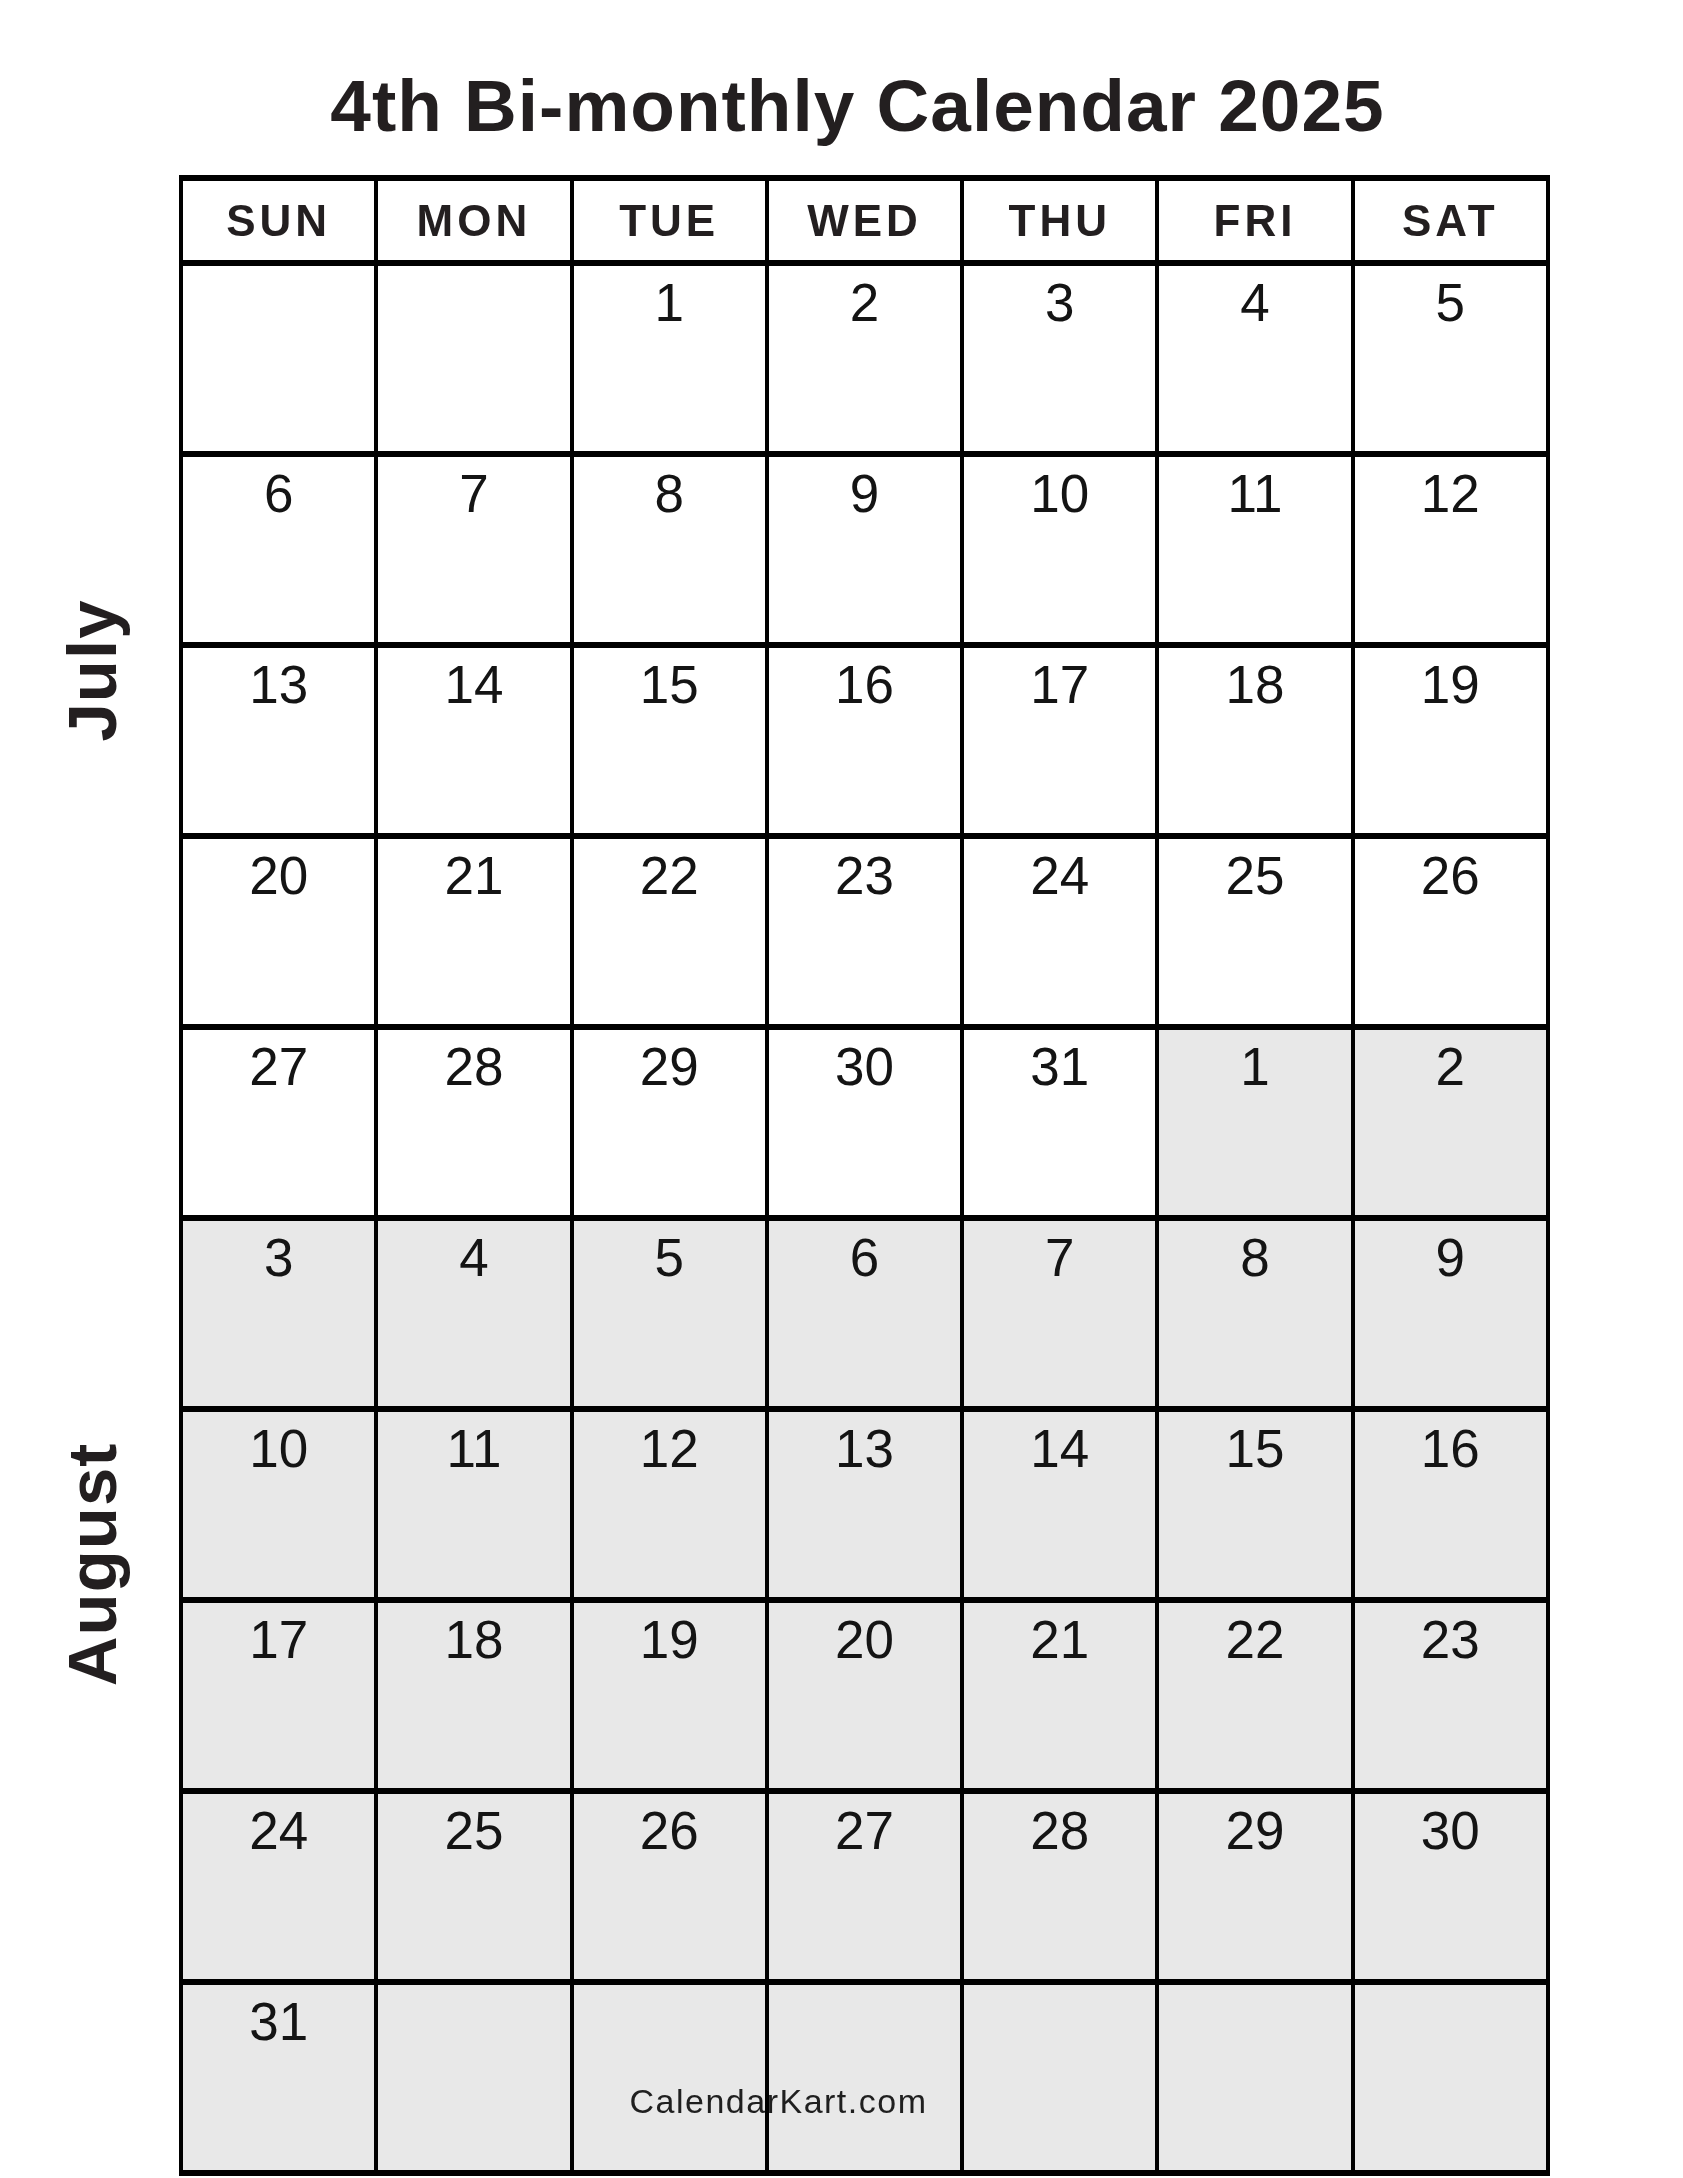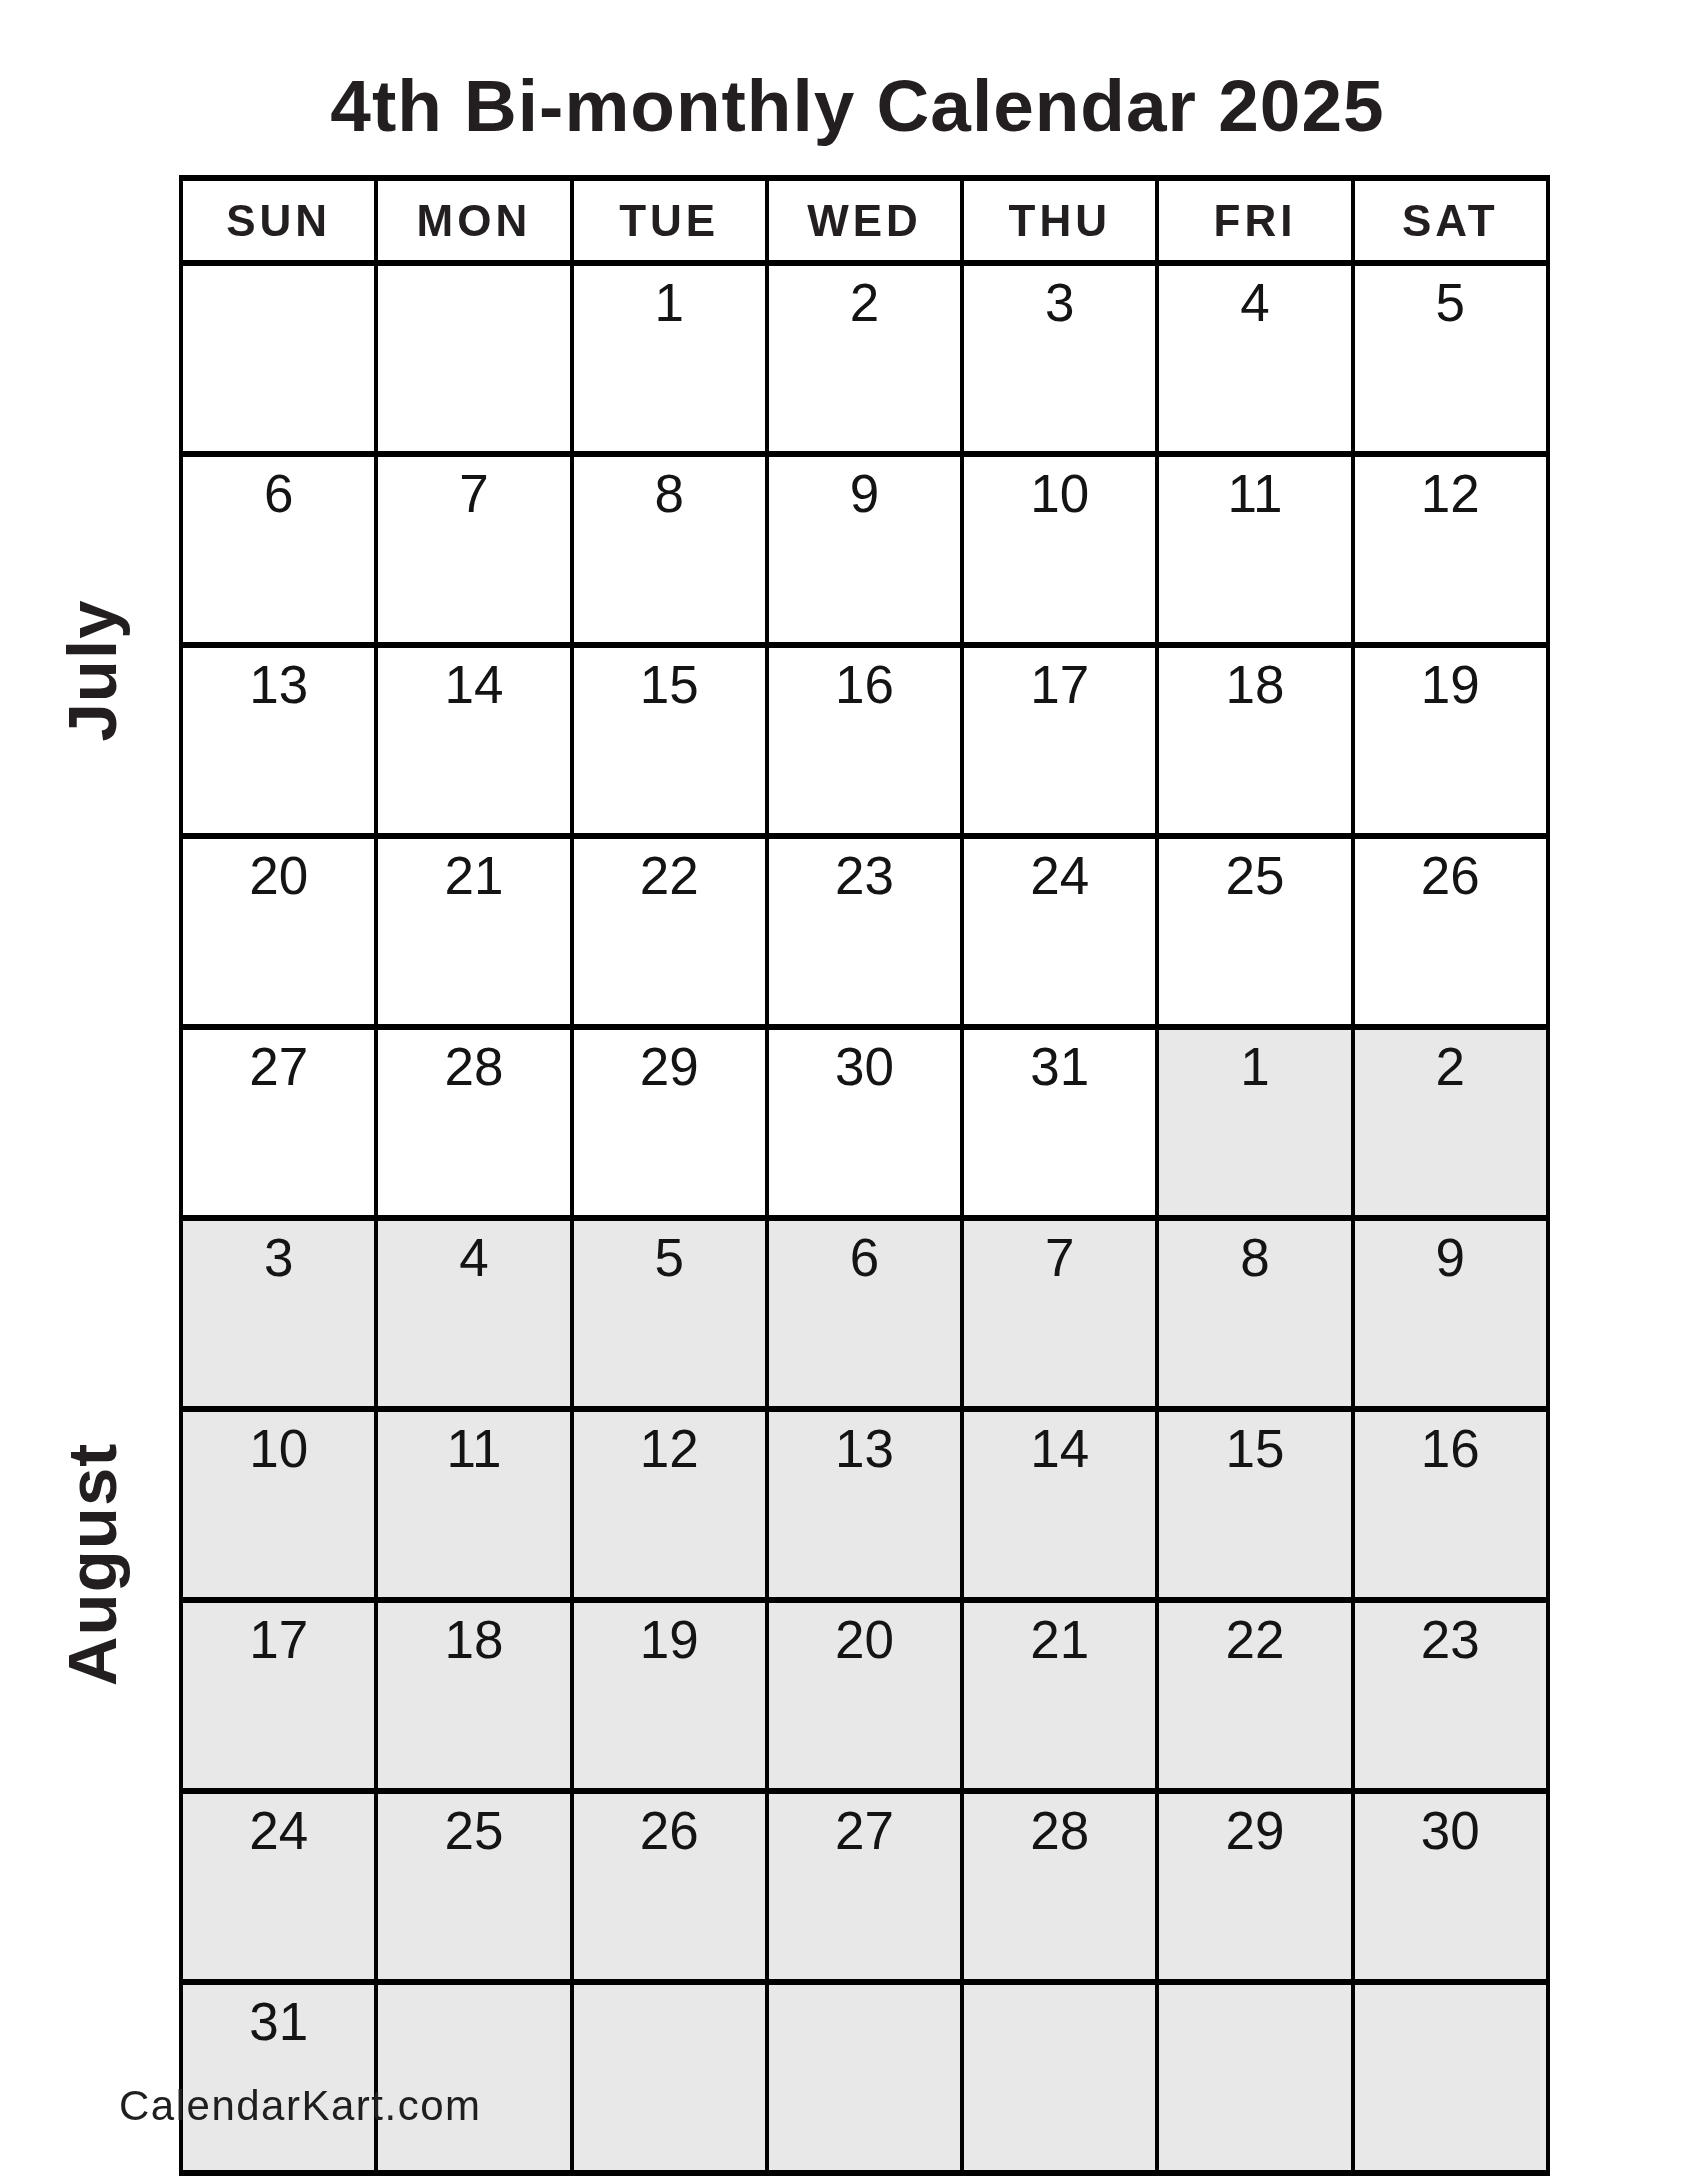--- a/index.html
+++ b/index.html
@@ -87,21 +87,22 @@
     line-height: 1.1;
   }
   td.m-july   { background: var(--july-bg, #ffffff); }
   td.m-august { background: var(--august-bg, #e8e8e8); }
 
   .site-footer {
     position: absolute;
     top: 2082px;
     left: 0;
     width: 1438px;
-    font-size: 42px;
+    text-align: center;
+    font-size: 34px;
     letter-spacing: 1.5px;
     color: #1f1f1f;
   }
   .site-footer span {
     margin-left: 119px; 
   }
 </style>
 </head>
 <body>
 

